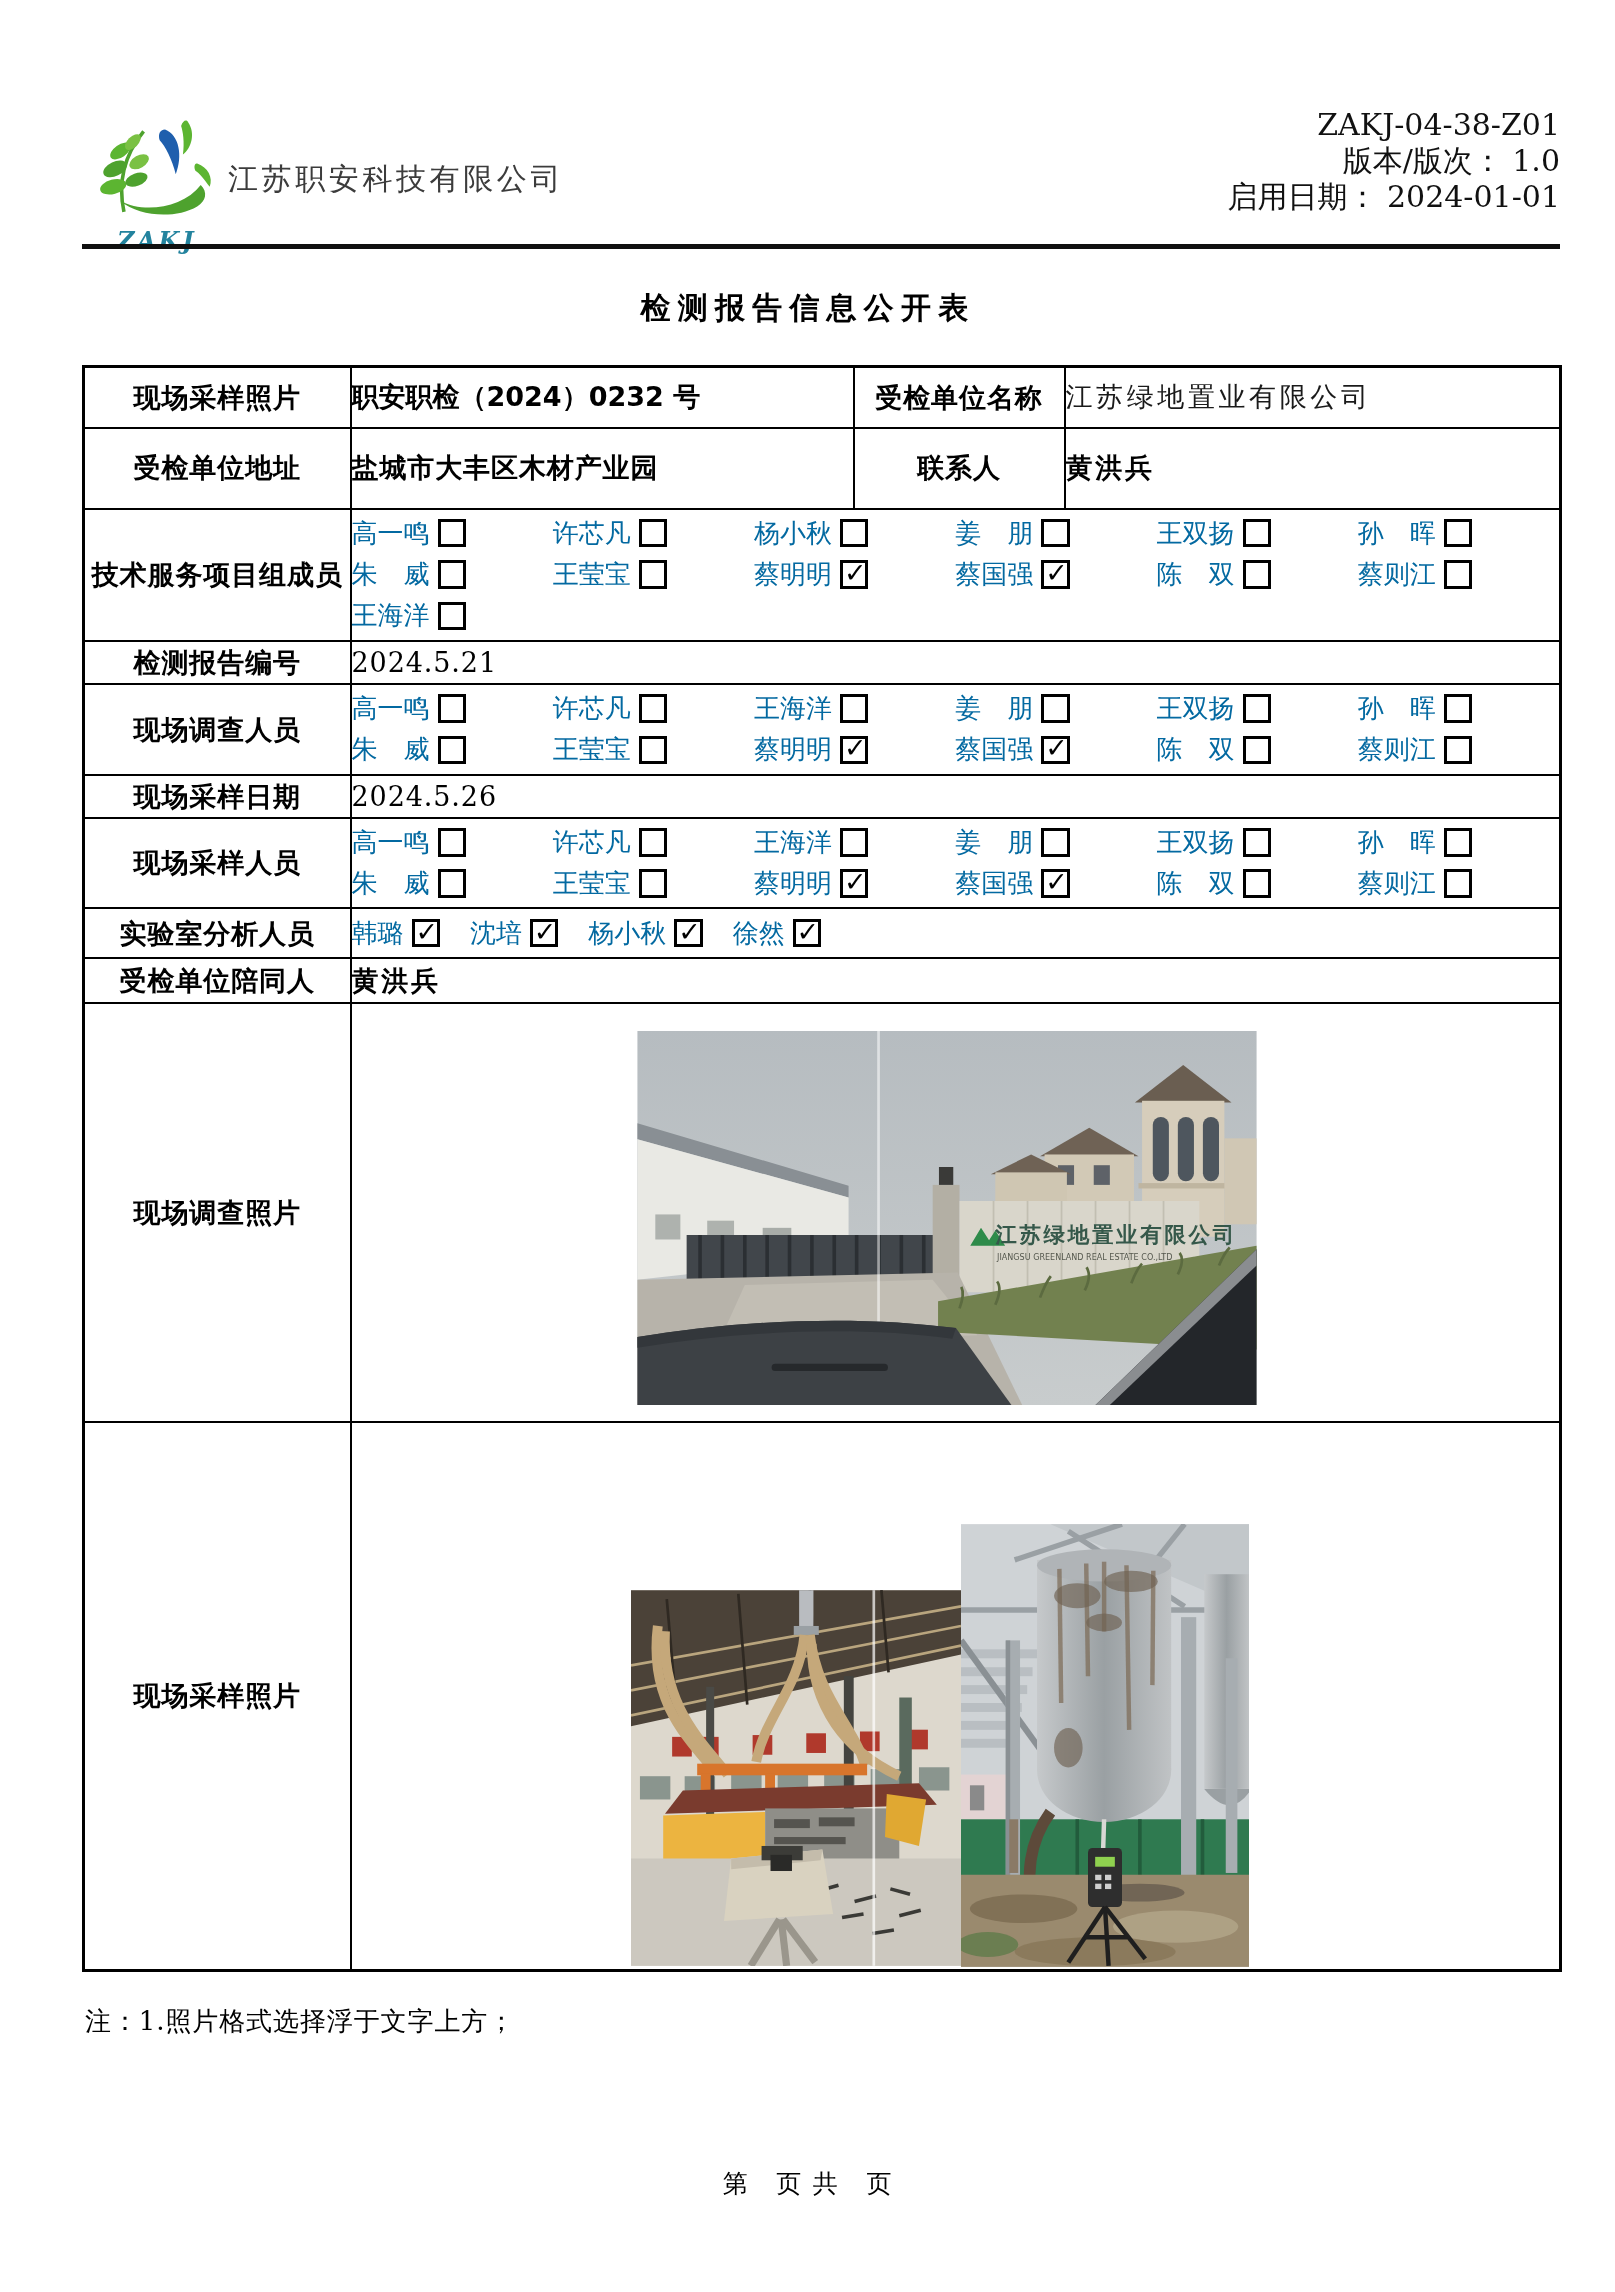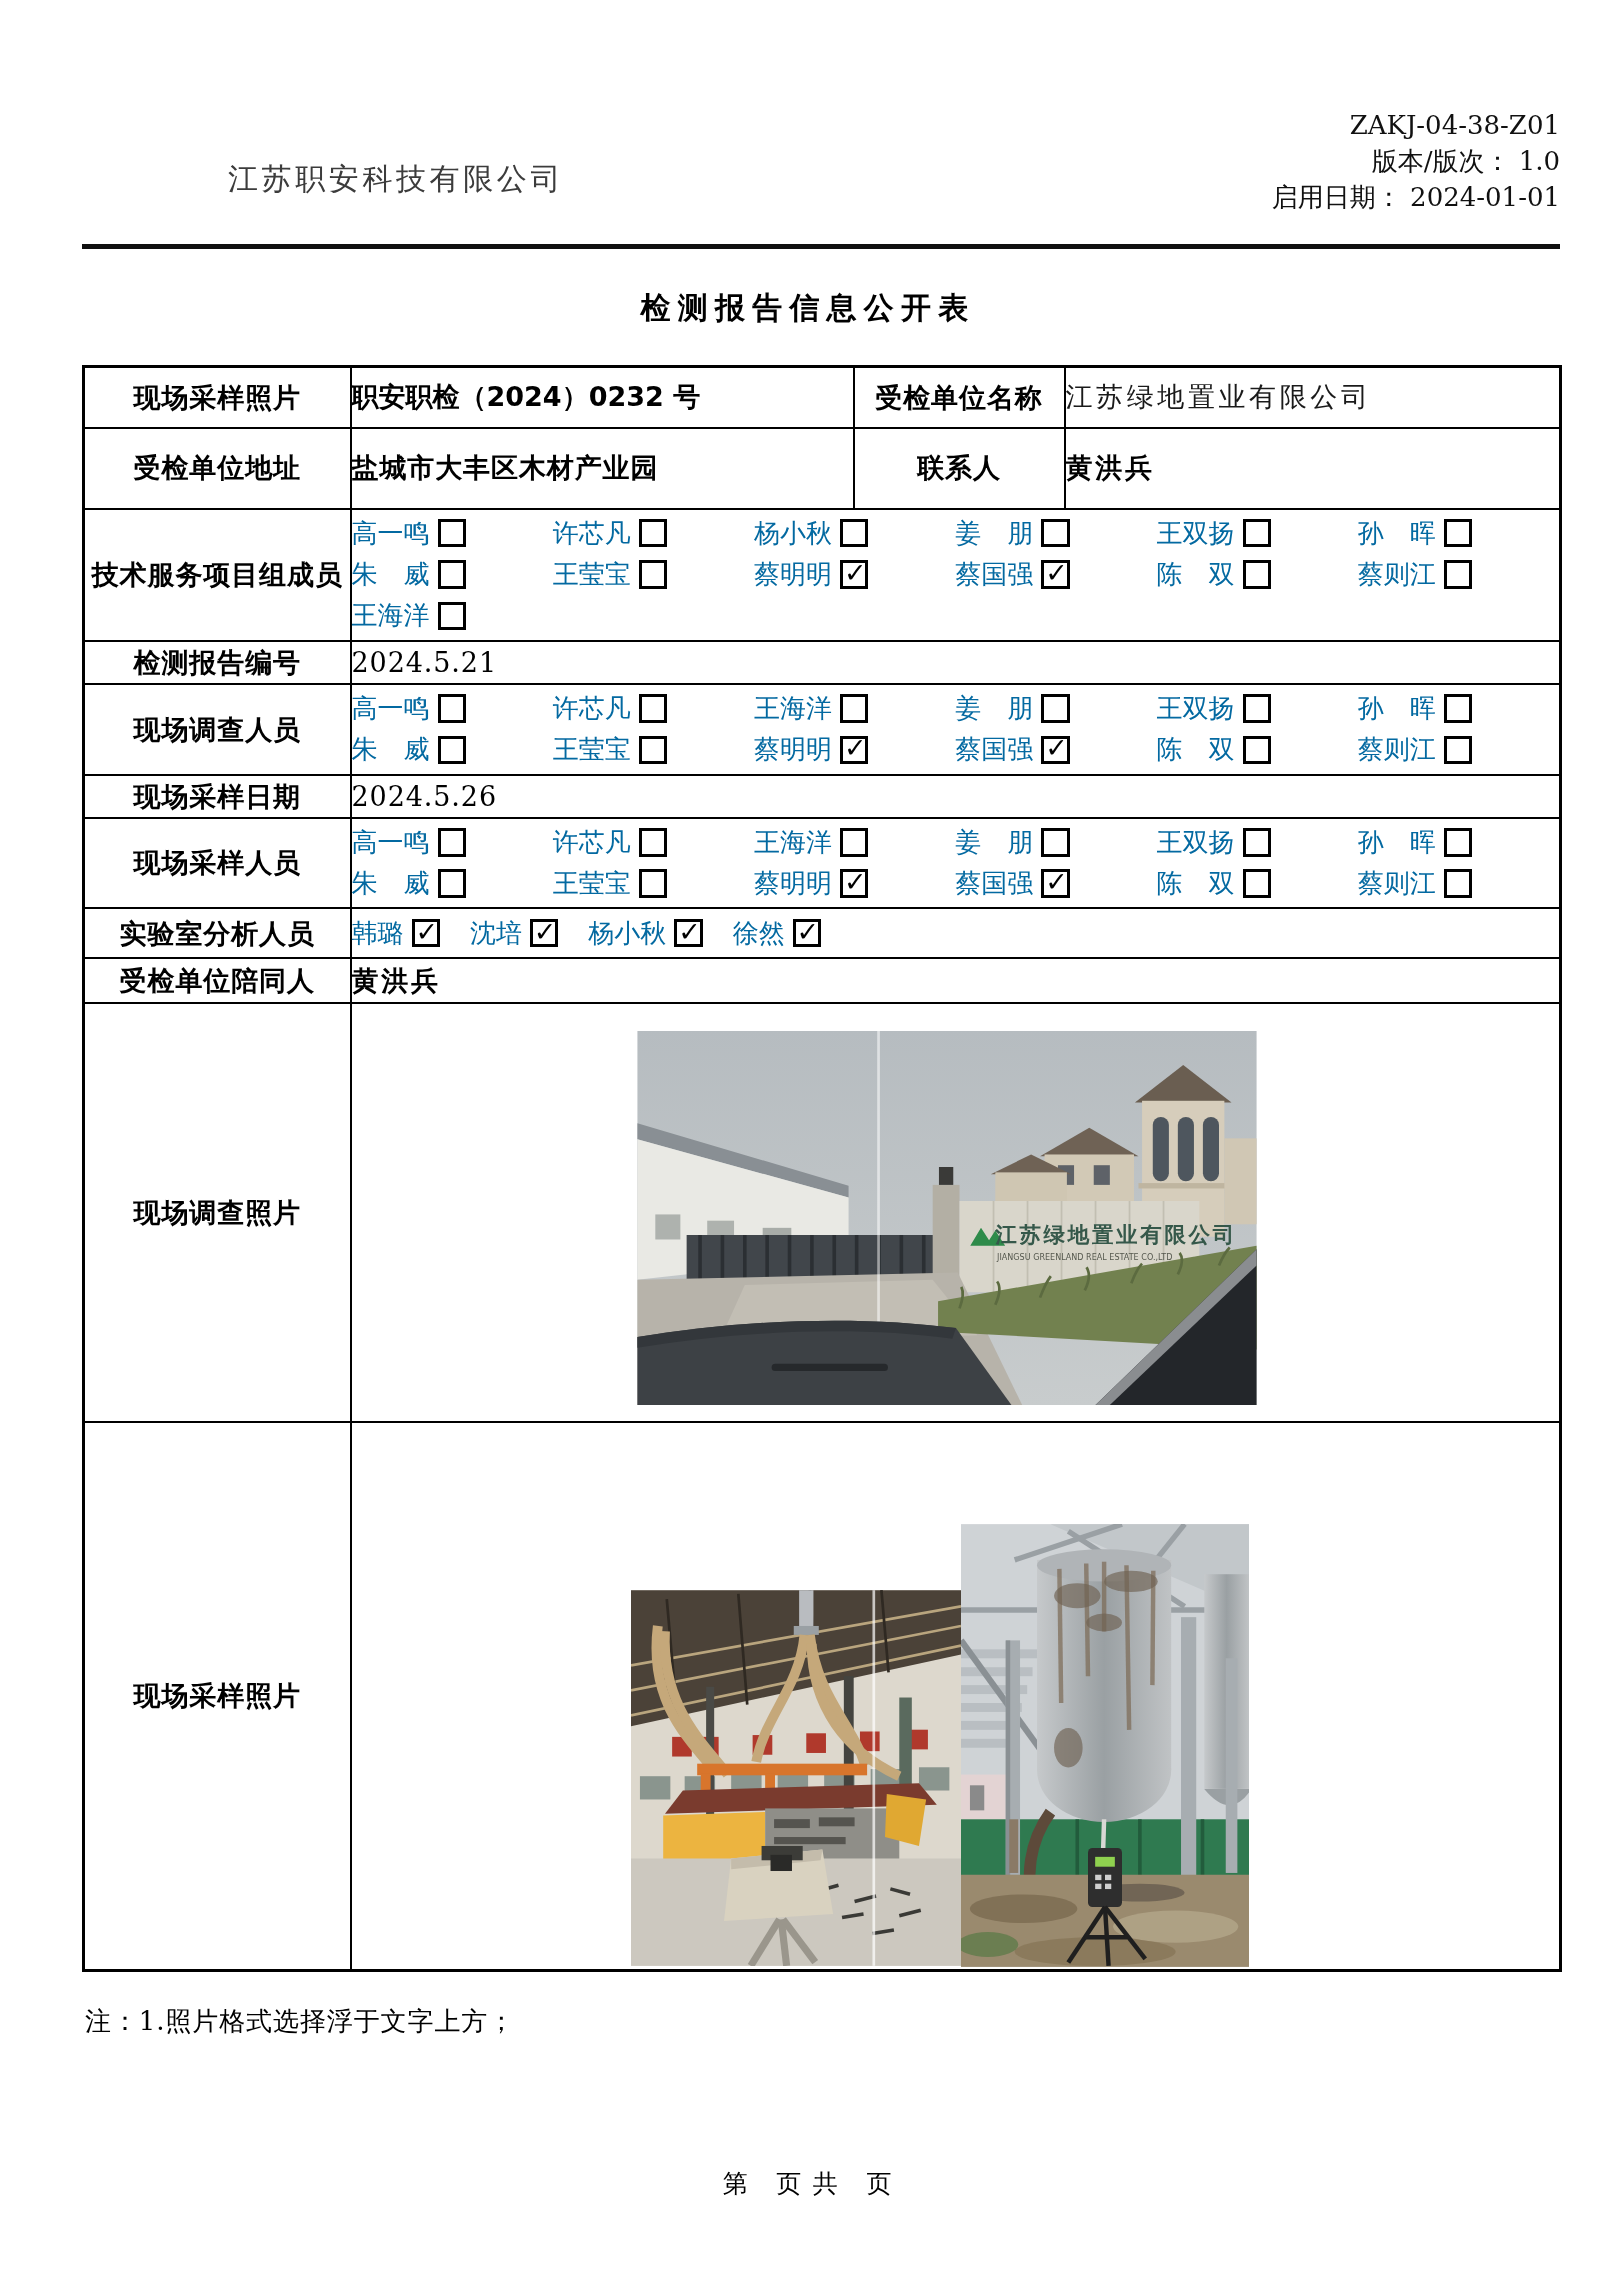--- a/index.html
+++ b/index.html
@@ -7,21 +7,21 @@
     position:relative;width:1616px;height:2293px;background:#ffffff;
     font-family:"DejaVu Sans",sans-serif;color:#000;overflow:hidden;
   }
   
   .hdr{position:absolute;left:0;top:0;width:100%;height:251px;}
   .logo-wrap{position:absolute;left:85px;top:115px;width:143px;text-align:center;}
   .logo-abbr{display:block;margin-top:1.8px;font-family:"DejaVu Serif",serif;font-style:italic;
     font-weight:bold;font-size:24px;color:#23839e;letter-spacing:2.7px;}
   .company{position:absolute;left:228px;top:159px;font-size:30px;letter-spacing:3.6px;color:#3c3c3c;}
   .doc-meta{position:absolute;right:56px;top:107px;text-align:right;
-    font-family:"DejaVu Serif",serif;font-size:26px;line-height:36px;color:#111;}
+    font-family:"DejaVu Serif",serif;font-size:30px;line-height:36px;color:#111;}
   .hdr-rule{position:absolute;left:82px;right:56px;top:244px;height:4.5px;background:#101010;}
   
   .title{position:absolute;left:0;top:288px;width:100%;text-align:center;
     font-size:30px;font-weight:bold;letter-spacing:7.2px;}
   
   table.form{position:absolute;left:82px;top:365px;width:1478px;border-collapse:collapse;
     border:3.6px solid #000;table-layout:fixed;}
   table.form td{border:2.7px solid #000;vertical-align:middle;padding:0;}
   td.lab{ text-align:center;font-weight:bold;font-size:27px;letter-spacing:0.9px;
     padding:3.6px 10.7px;line-height:1.45;}
@@ -48,20 +48,36 @@
     font-size:26px;letter-spacing:0.9px;}
   .pagefoot{position:absolute;left:0;top:2167px;width:100%;text-align:center;
     font-family:"DejaVu Serif",serif;font-size:25px;letter-spacing:1.8px;}
 </style>
 </head>
 <body>
 
 <div class="page">
 
   <div class="hdr">
+    <div class="logo-wrap">
+      <svg width="134" height="106" viewBox="0 0 150 118">
+        <path d="M38,108 C30,70 42,40 60,18" stroke="#4ea22e" stroke-width="4" fill="none"></path>
+        <ellipse cx="34" cy="40" rx="13" ry="7" fill="#5cb531" transform="rotate(-35 34 40)"></ellipse>
+        <ellipse cx="28" cy="60" rx="14" ry="8" fill="#4ea22e" transform="rotate(-25 28 60)"></ellipse>
+        <ellipse cx="26" cy="80" rx="15" ry="8" fill="#5cb531" transform="rotate(-15 26 80)"></ellipse>
+        <ellipse cx="48" cy="30" rx="11" ry="6" fill="#7ac143" transform="rotate(-45 48 30)"></ellipse>
+        <ellipse cx="55" cy="52" rx="12" ry="7" fill="#7ac143" transform="rotate(-30 55 52)"></ellipse>
+        <ellipse cx="52" cy="72" rx="13" ry="7" fill="#4ea22e" transform="rotate(-20 52 72)"></ellipse>
+        <path d="M84,16 C100,22 104,46 96,66 C92,50 84,34 78,28 C76,22 78,16 84,16 Z" fill="#1f5fad"></path>
+        <path d="M110,8 C118,20 114,36 104,44 C106,30 104,18 102,12 C104,6 108,4 110,8 Z" fill="#5cb531"></path>
+        <path d="M34,96 C60,110 104,104 124,78 C132,86 130,96 120,102 C96,116 56,114 34,96 Z" fill="#4ea22e"></path>
+        <path d="M120,54 C132,58 138,70 134,80 C128,72 122,64 118,62 C116,58 117,53 120,54 Z" fill="#5cb531"></path>
+      </svg>
+      <span class="logo-abbr">ZAKJ</span>
+    </div>
     <div class="company">江苏职安科技有限公司</div>
     <div class="doc-meta">
       <div>ZAKJ-04-38-Z01</div>
       <div>版本/版次：  1.0</div>
       <div>启用日期：  2024-01-01</div>
     </div>
     <div class="hdr-rule"></div>
   </div>
 
   <div class="title">检测报告信息公开表</div>

